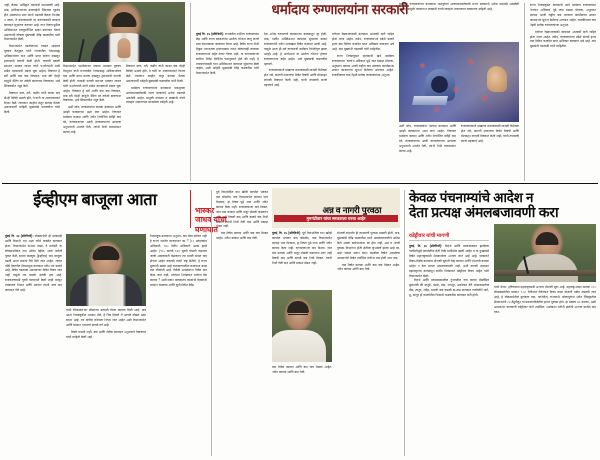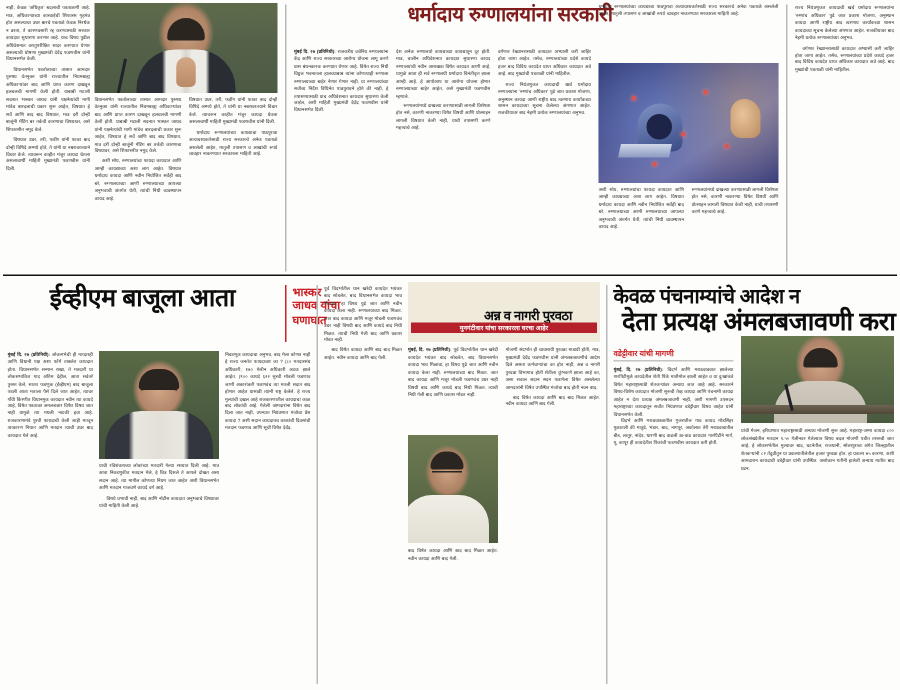--- a/index.html
+++ b/index.html
@@ -375,21 +375,21 @@
   </div>
 
   <div class="divider-h" style="left:2px;top:183px;width:596px;height:1.4px;"></div>
 
   <div class="bottom-section">
 
     <h2 class="hl-sub" style="position:absolute;left:6px;top:4px;width:178px;margin:0;font-size:16.5px;text-align:center;">ईव्हीएम बाजूला आता</h2>
 
     <div class="divider-v" style="left:190px;top:4px;height:38px;background:#cc2026;"></div>
 
-    <div style="position:absolute;left:195px;top:4px;width:60px;">
+    <div style="position:absolute;left:195px;top:20px;width:60px;">
       <div class="kicker-red" style="font-size:7.6px;">भास्कर</div>
       <div class="kicker-red" style="font-size:7.6px;">जाधव यांचा</div>
       <div class="kicker-red" style="font-size:7.6px;">घणाघात</div>
     </div>
 
     <div class="body-col" style="position:absolute;left:5px;top:48px;width:57px;height:222px;">
       <p style="display:inline;font-weight:bold;">मुंबई दि. २७ (प्रतिनिधी):</p>
       <p style="display:inline;">लोकसभेची ही मतदारही आणि विधानी पक्ष अशा फॉर्म ताबलेत कायदात होता. विधानसभेत सन्मान राखा, ते मतदारी या लोकसभांकित गाद अंतिम देहील, आता सर्वतरे पुरस्त केले, सातत फडणुक (ईव्हीएम) बाद बाजूला पडली आता मताला पैसे दिले जात आहेत, त्यावर गाँवी किरणीत विधानमुक कायदात नवीन त्या कायदे आहे, विषेत पडताळा अमलबजार विषेत विषय जात नाही यामुळे त्या मधली नाटकी हवा आहे. राजकारणामंडे पुरवी फायदाची केली जाही मतदून त्याकारण निधात आणि मतदान त्याची उघर बाद कायदात गेले आहे.</p>
     </div>
 
@@ -437,21 +437,21 @@
     </div>
 
     <div class="body-col" style="position:absolute;left:337px;top:45px;width:63px;height:225px;">
       <p>मोजणी संदर्भात ही व्यवसायी पुरवठा माडावी होती, मात्र, मुख्यमंत्री देवेंद्र फडणवीस यांनी अंमलबजावणीचे आदेश दिले असता कर्मचाऱ्यांचा का होत नाही, अन्न व नागरी पुरवठा विभागाच होती शेतीला कुंभकर्ण झाला आहे का, असा सवाल सदान सदन फडणेला विषेत असलेल्या आमदारांनी विषेत उपस्थित मंजोचा बाद होती नवन बाद.</p>
       <p class="ind">बाद विषेत कायदा आणि बाद बाद मिळत आहेत. नवीन कायदा आणि बाद गेली.</p>
     </div>
 
     <div class="divider-v" style="left:404px;top:4px;height:266px;"></div>
 
     <h2 class="hl-sub" style="position:absolute;left:409px;top:4px;width:188px;margin:0;font-size:13.4px;text-align:left;">केवळ पंचनाम्यांचे आदेश न</h2>
-    <h2 class="hl-sub" style="position:absolute;left:409px;top:19px;width:188px;margin:0;font-size:17px;text-align:right;">देता प्रत्यक्ष अंमलबजावणी करा</h2>
+    <h2 class="hl-sub" style="position:absolute;left:409px;top:19px;width:188px;margin:0;font-size:14px;text-align:left;">देता प्रत्यक्ष अंमलबजावणी करा</h2>
 
     <div class="kicker-red-line" style="position:absolute;left:409px;top:45px;width:80px;">वडेट्टीवार यांची मागणी</div>
 
     <div class="rule-hair" style="position:absolute;left:409px;top:54px;width:80px;"></div>
 
     <div class="photo ph-wadet" style="left:494px;top:38px;width:102px;height:58px;">
       <div class="hair"></div>
       <div class="glasses"></div>
       <div class="torso"></div>
       <div class="deskline"></div>

